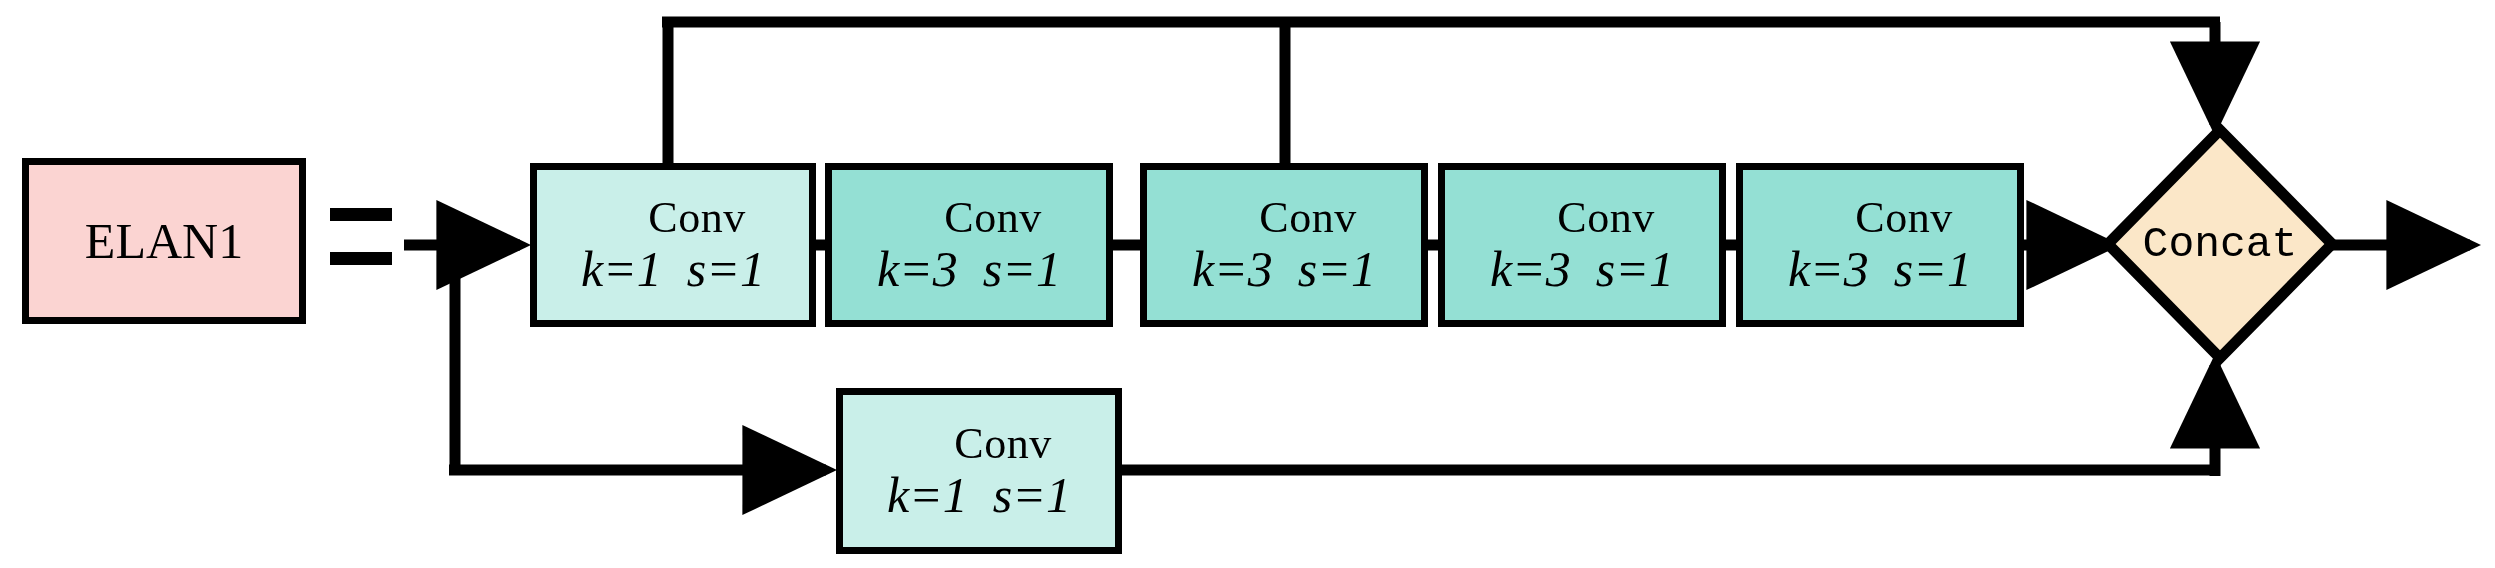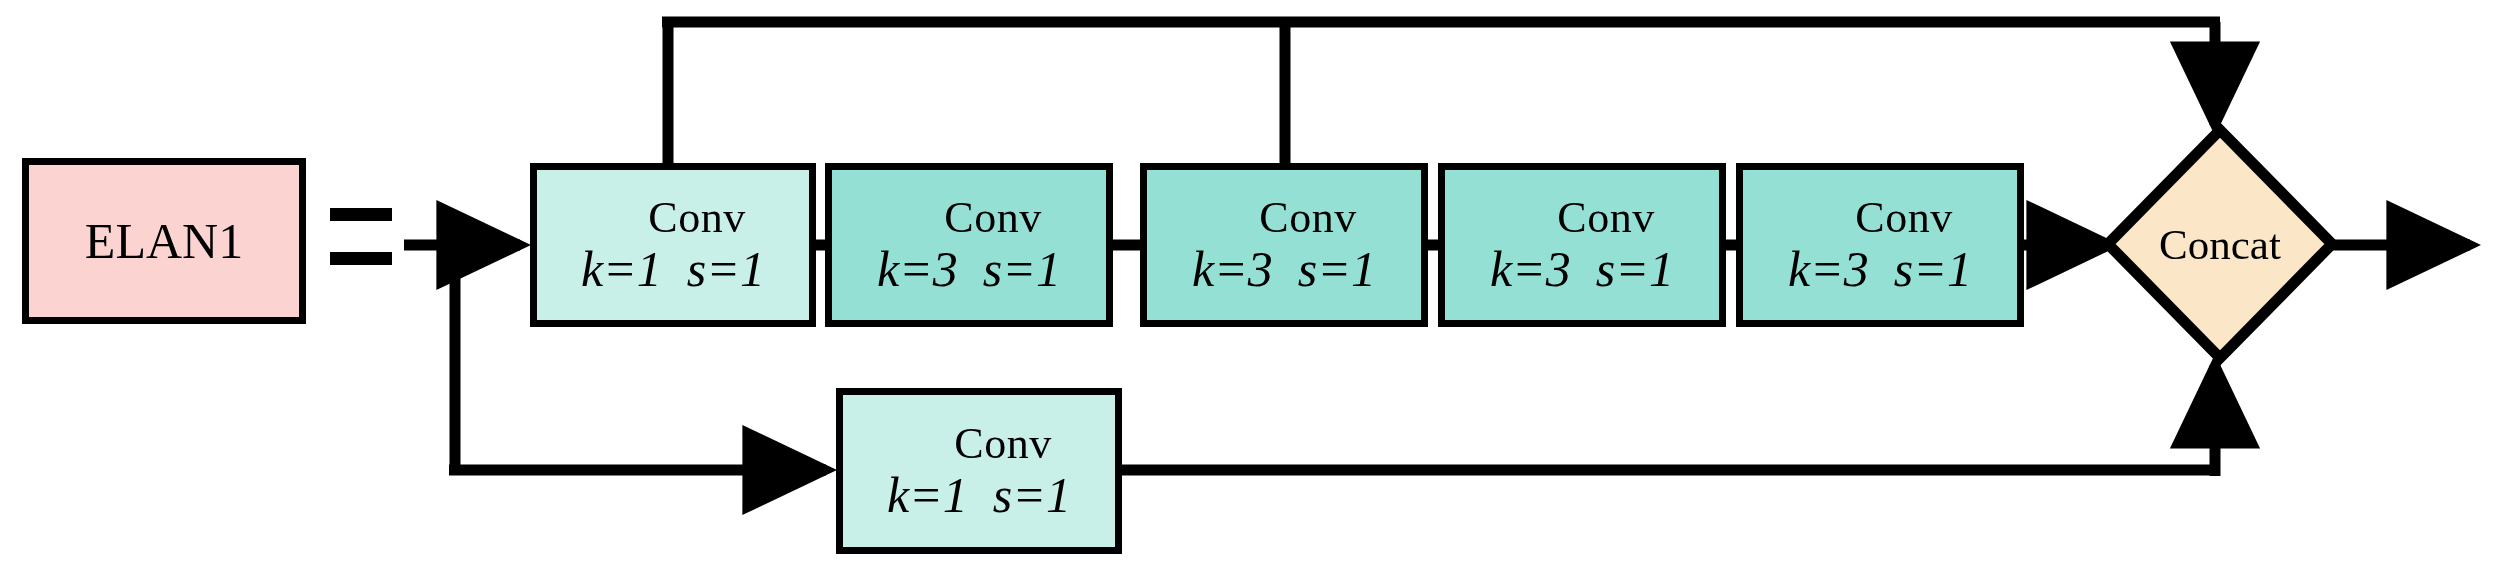--- a/index.html
+++ b/index.html
@@ -103,20 +103,21 @@
     left: 0;
     top: 0;
     width: 230px;
     height: 232px;
     display: flex;
     align-items: center;
     justify-content: center;
     font-size: 43px;
     color: #000000;
     pointer-events: none;
+    font-family: Liberation Mono, monospace;
   }
 
   
   #wires {
     position: absolute;
     left: 0;
     top: 0;
     width: 2495px;
     height: 568px;
   }

